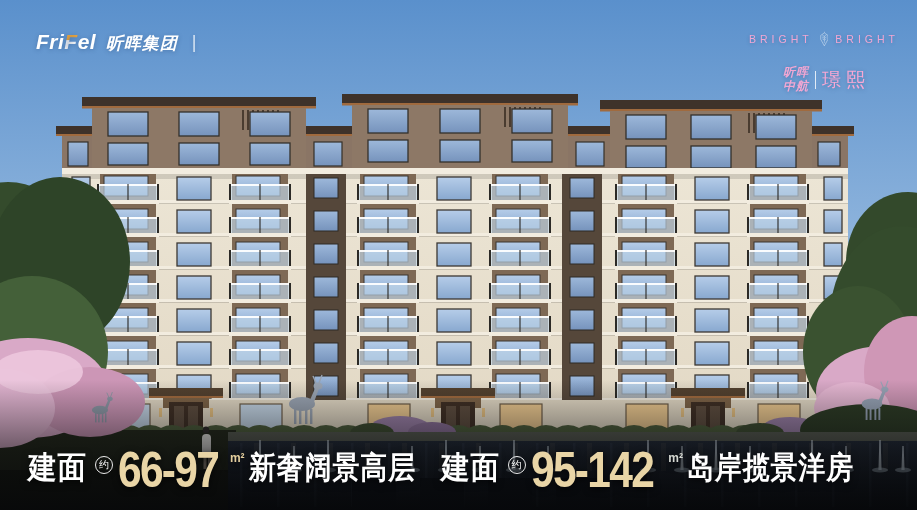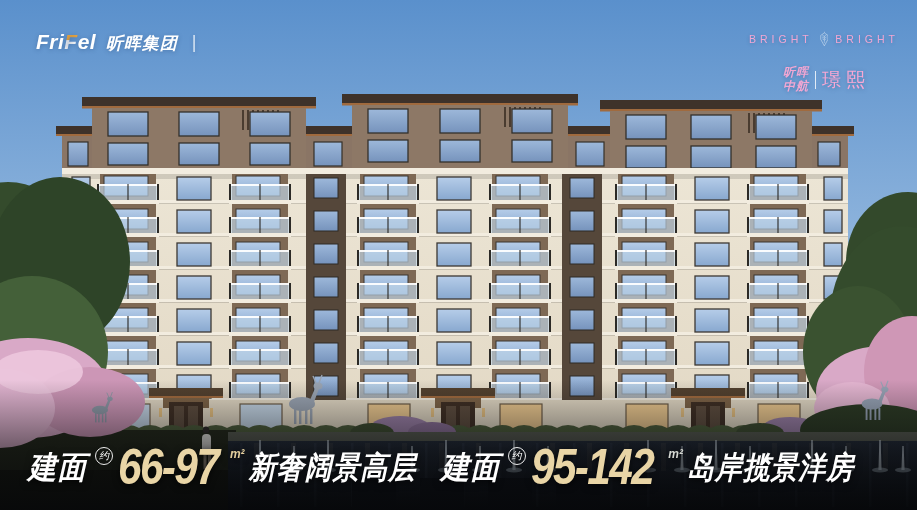--- a/index.html
+++ b/index.html
@@ -26,21 +26,21 @@
   .bg-sub{display:flex;align-items:center;justify-content:center;margin-top:6px;gap:6px;}
   .owner{display:flex;flex-direction:column;line-height:1.15;font-size:12px;
          font-weight:bold;letter-spacing:1px;opacity:.95;}
   .vdiv{width:1px;height:18px;background:rgba(255,255,255,.8);}
   .proj-name{font-size:19px;font-weight:normal;letter-spacing:5px;margin-right:-5px;}
   
   .shade{position:absolute;left:0;bottom:0;width:100%;height:130px;z-index:3;
          background:linear-gradient(180deg,rgba(8,9,11,0) 0%,rgba(8,9,11,.55) 55%,rgba(6,7,9,.85) 100%);}
   .tagline{position:absolute;left:28px;bottom:18px;z-index:6;display:flex;gap:18px;
            align-items:flex-end;color:#fff;text-shadow:0 2px 8px rgba(0,0,0,.7);white-space:nowrap;}
-  .seg{display:flex;align-items:flex-start;font-style:italic;}
+  .seg{display:flex;align-items:center;}
   .lbl{font-size:31px;font-weight:bold;letter-spacing:1px;display:inline-block;
        transform:scaleX(.92);transform-origin:left bottom;padding-bottom:3px;}
   .approx{width:16px;height:16px;border:1px solid rgba(255,255,255,.95);border-radius:50%;
           font-size:10px;display:flex;align-items:center;justify-content:center;
           margin:0 5px 9px 3px;flex:0 0 auto;}
   .num{font-size:50px;font-weight:bold;letter-spacing:-2px;line-height:.8;display:inline-block;
        transform:scaleX(.85);transform-origin:left bottom;margin-right:-10px;}
   .unit{font-size:12px;font-weight:bold;display:inline-block;margin:0 4px 24px 4px;}
   .desc{font-size:31px;font-weight:bold;letter-spacing:1px;display:inline-block;
         transform:scaleX(.87);transform-origin:left bottom;padding-bottom:3px;margin-right:-18px;}

